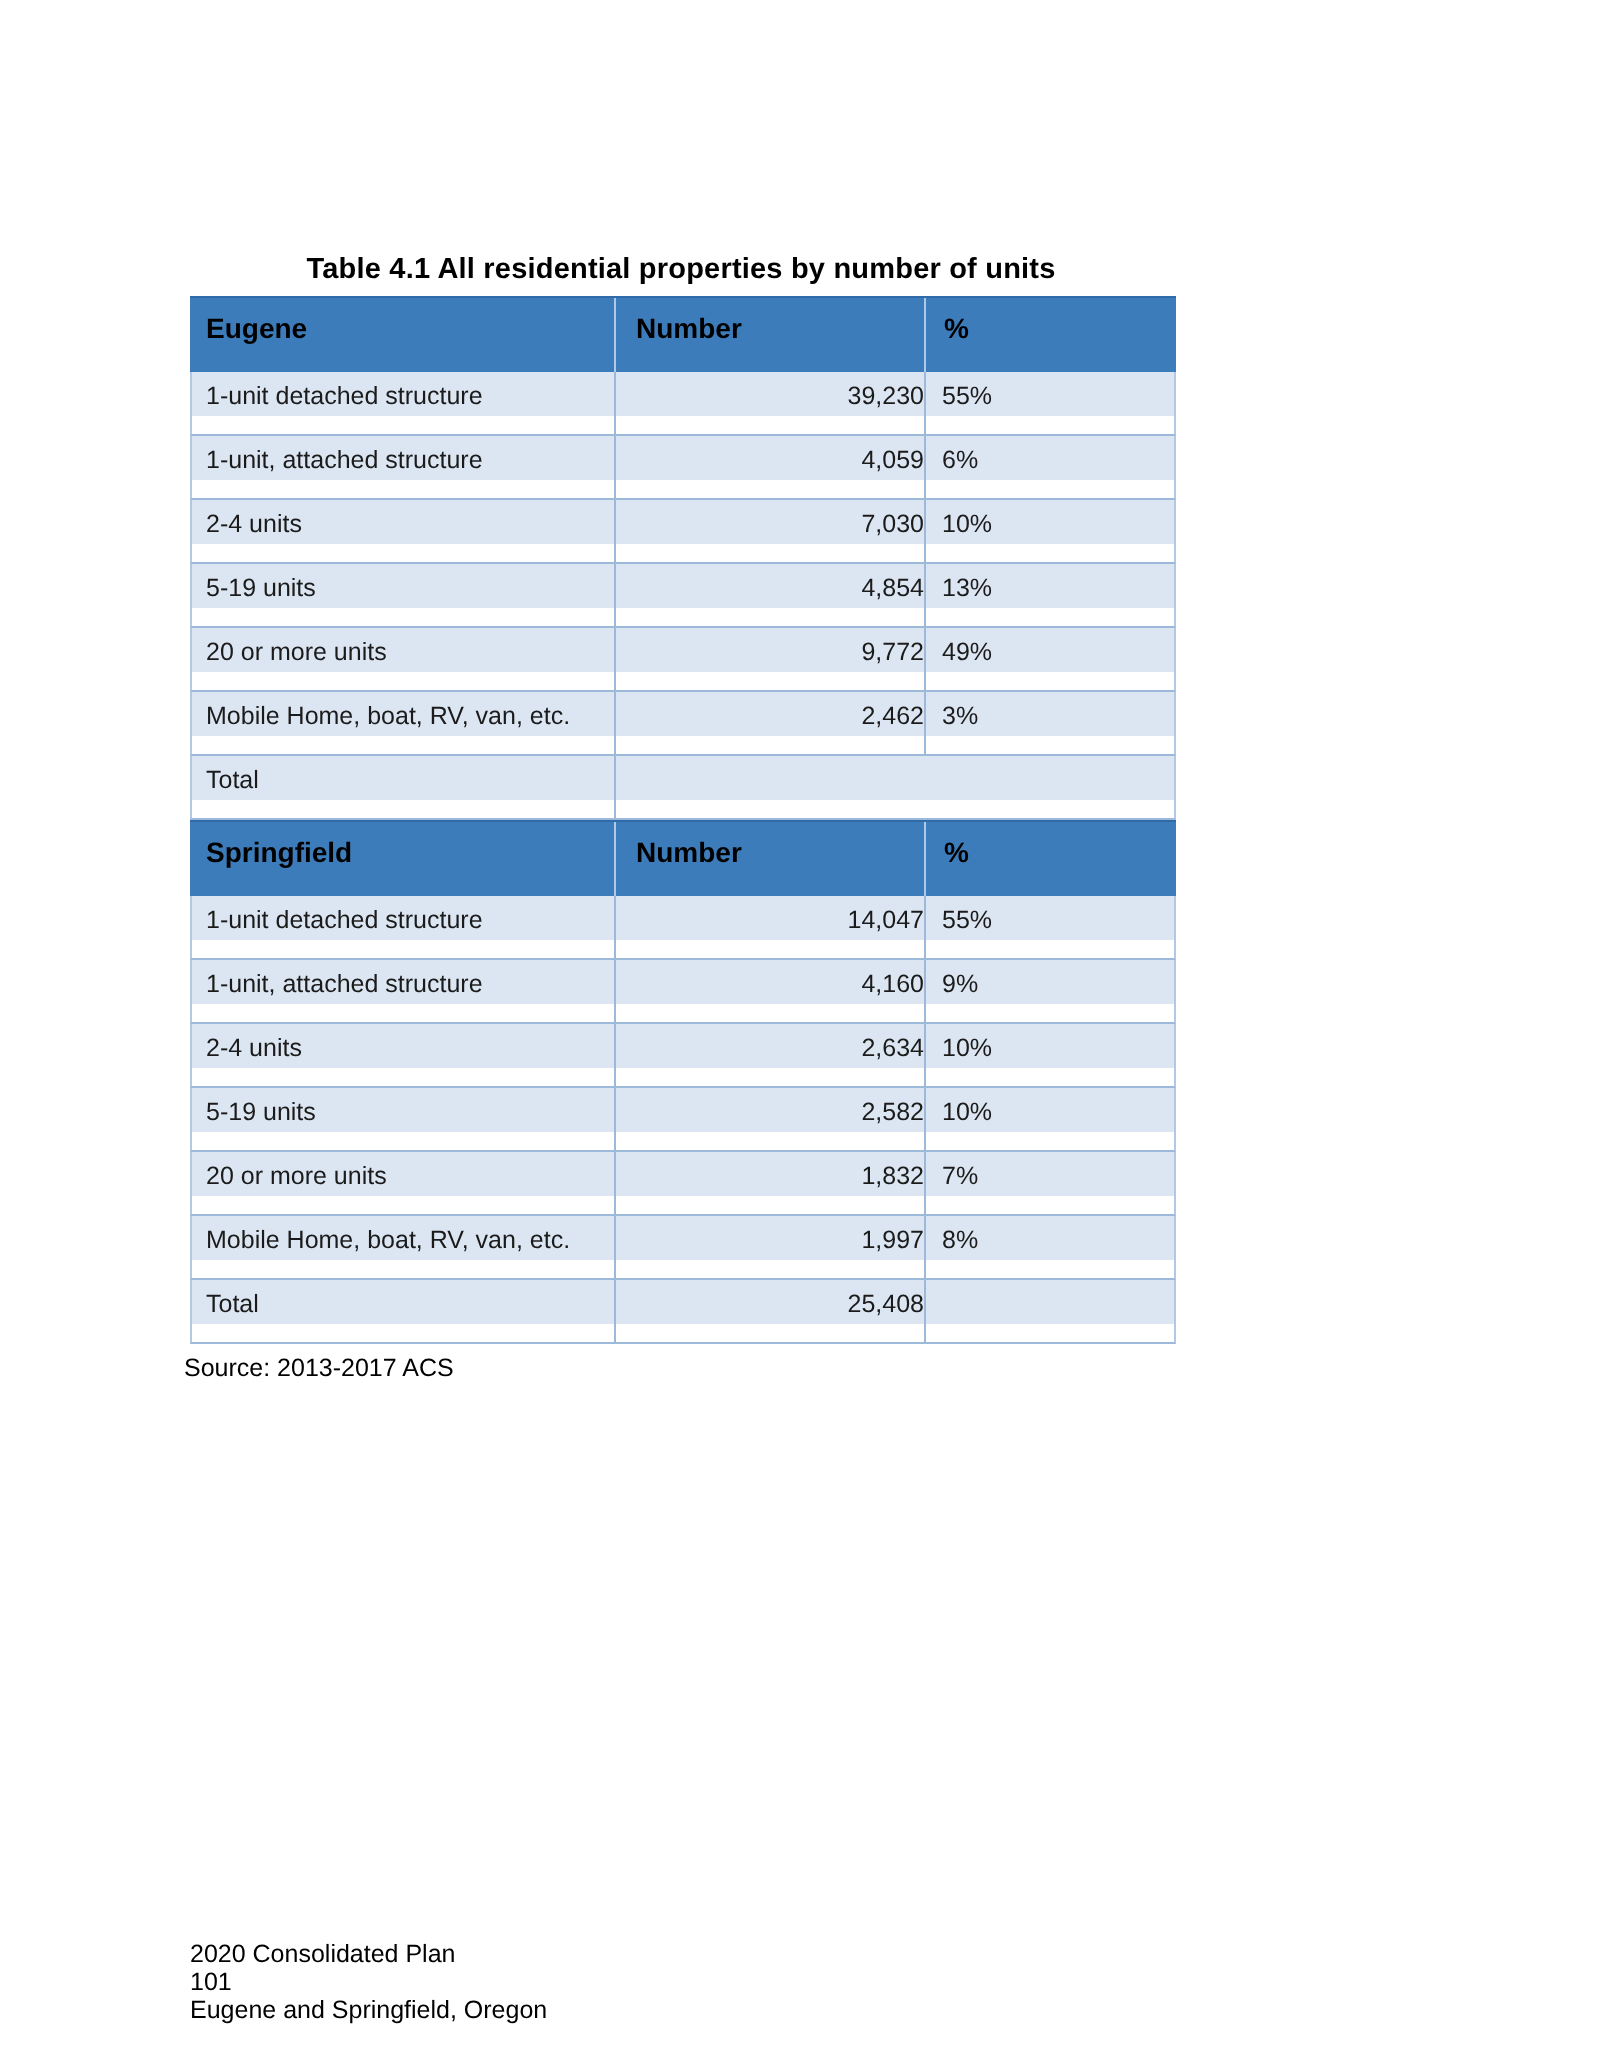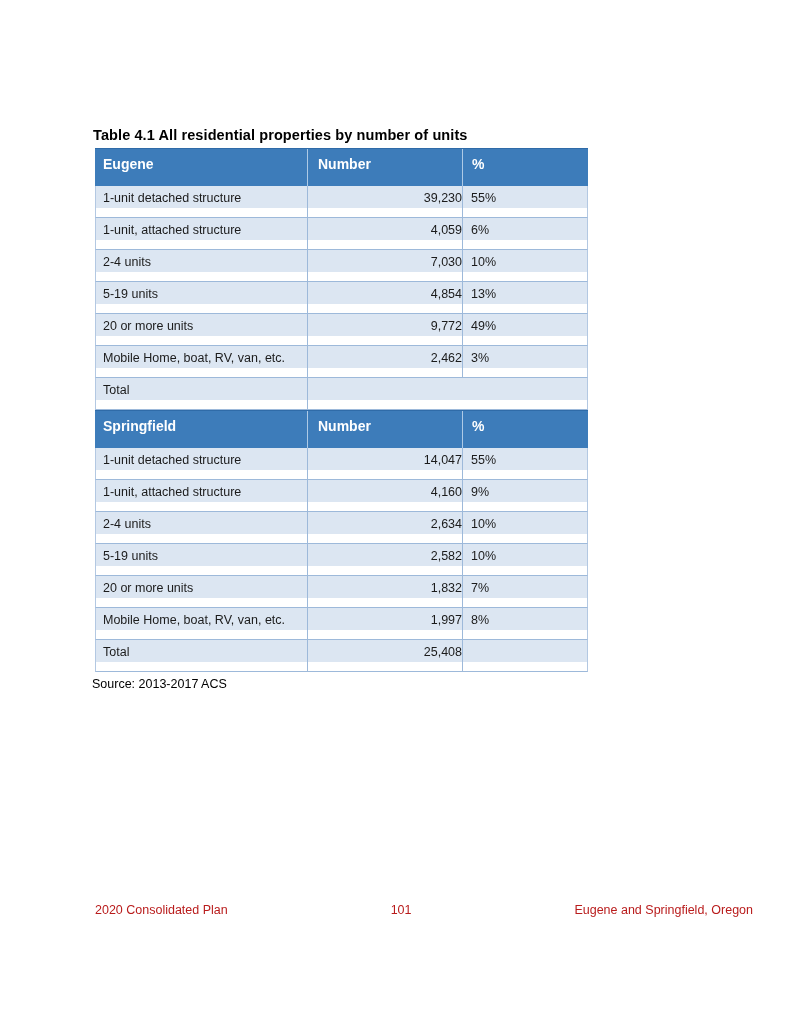--- a/index.html
+++ b/index.html
@@ -3,52 +3,52 @@
 <meta charset="utf-8">
 <style>
   html,body { margin:0; padding:0; background:#ffffff; }
   .page {
     position:relative; width:800px; height:1035px; background:#ffffff;
     font-family:"Liberation Sans", sans-serif; overflow:hidden; color:#000;
   }
   .content { position:absolute; left:95px; top:127px; width:493px; }
   .table-title {
     font-weight:bold; font-size:14.5px; color:#000; margin:0 0 5px -2px;
-    letter-spacing:0.1px; white-space:nowrap;
+    letter-spacing:0.1px; white-space:nowrap;text-align:center;
   }
   .tbl { width:493px; }
   .thead {
     display:flex; height:38px; background:#3d7cba; border-top:1px solid #2f6ba8;
     box-sizing:border-box;
   }
   .th {
-    box-sizing:border-box; color:#ffffff; font-weight:bold; font-size:14px;
+    box-sizing:border-box; color:#000000; font-weight:bold; font-size:14px;
     padding:7px 0 0 8px; white-space:nowrap; overflow:hidden;
   }
   .th.c1 { width:213px; border-right:1px solid #aecae6; }
   .th.c2 { width:155px; border-right:1px solid #aecae6; padding-left:10px; }
   .th.c3 { width:125px; padding-left:9px; }
   .trow {
     display:flex; height:32px; box-sizing:border-box;
     border-left:1px solid #b3c8e2; border-right:1px solid #b3c8e2;
     border-bottom:1px solid #9db9da;
     background:linear-gradient(to bottom, #dce6f2 0px, #dce6f2 22px, #ffffff 22px);
   }
   .td {
     box-sizing:border-box; font-size:12.5px; color:#1b1b1b;
     padding:5px 0 0 7px; white-space:nowrap; overflow:hidden;
   }
   .td.c1 { width:212px; border-right:1px solid #9db9da; }
   .td.c2 { width:155px; border-right:1px solid #9db9da; padding-left:9px;text-align:right; }
   .td.c3 { width:124px; padding-left:8px; }
   .source { font-size:12.5px; color:#000; margin:5px 0 0 -3px; white-space:nowrap; }
   .footer {
-    position:absolute; left:95px; right:47px; top:903px;
+    position:absolute; left:95px; right:47px; top:970px;
     display:flex; justify-content:space-between; align-items:flex-start;
-    font-size:12.5px; color:#b91c1c;
+    font-size:12.5px; color:#000000;flex-direction:column;
   }
   .footer span { white-space:nowrap; }
 </style>
 </head>
 <body>
 
 <div class="page">
   <div class="content">
 
     <div class="table-title">Table 4.1 All residential properties by number of units</div>

